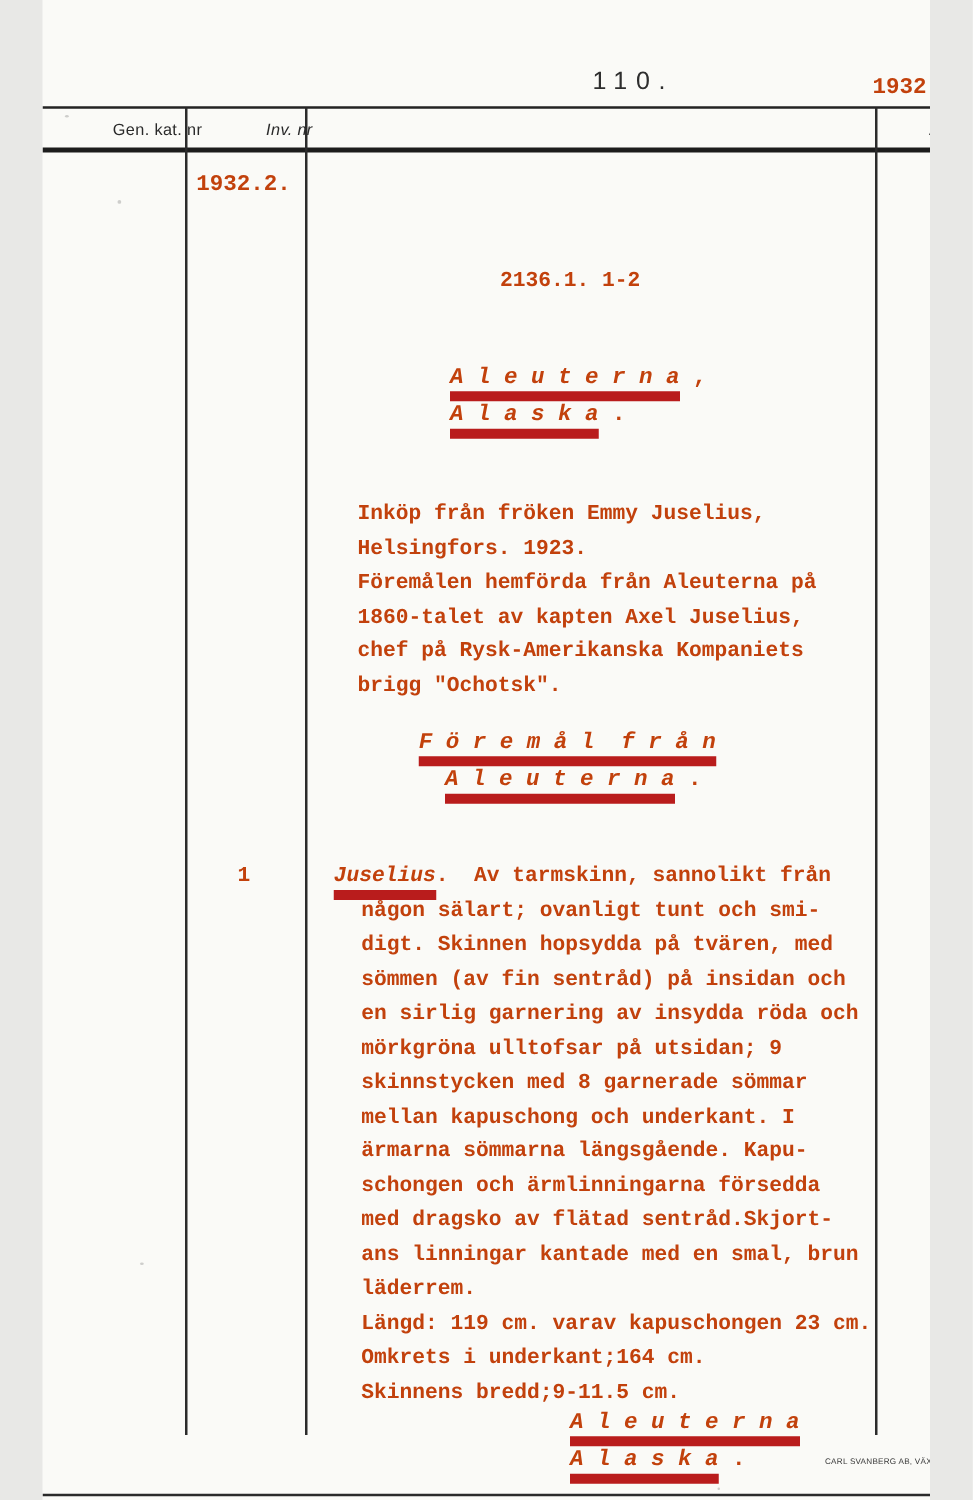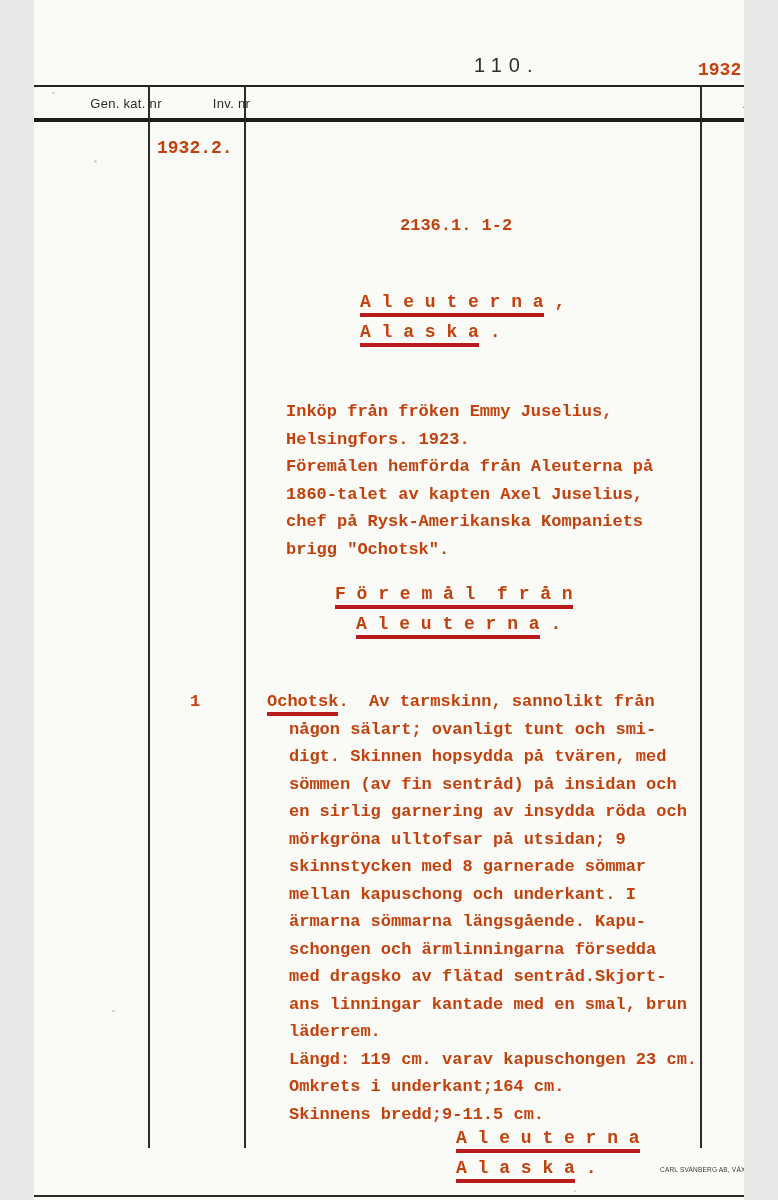--- a/index.html
+++ b/index.html
@@ -21,41 +21,41 @@
   .vline { position: absolute; top: 86px; width: 2px; height: 1062px; background: #2b2b2b; }
   .v1 { left: 114px; }
   .v2 { left: 210px; }
   .v3 { left: 666px; }
   
   .colhead {
     position: absolute; top: 96px; font-size: 13px; color: #2a2a2a;
     text-align: center; letter-spacing: 0.3px; padding-left: 35px;
   }
   .ch1 { left: 0; width: 114px; }
-  .ch2 { left: 114px; width: 97px; }
+  .ch2 { left: 114px; width: 97px; font-style: italic; }
   .ch4 { left: 634px; width: 112px; text-align: center; }
   .page-number {
     position: absolute; left: 440px; top: 54px;
     font-size: 20px; letter-spacing: 7px; color: #2e2e2e;
   }
   
   .typew {
     position: absolute;
     font-family: "Liberation Mono", monospace;
     font-weight: 700;
     font-size: 17px;
     line-height: 27.5px;
     color: #c2410c;
     white-space: pre-wrap;
   }
   .doc-ref { left: 664px; top: 57px; font-size: 18px; }
   .inv-group { left: 123px; top: 135px; font-size: 18px; }
   .item-range { left: 366px; top: 212px; }
   .head-line { font-size: 18px; white-space: pre; }
-  .u { border-bottom: 4px solid #b91c1c; padding-bottom: 1px; white-space: pre; }
+  .u { border-bottom: 8px solid #b91c1c; padding-bottom: 1px; white-space: pre; font-style: italic; }
   .place-1 { left: 326px; top: 289px; }
   .place-2 { left: 326px; top: 319px; }
   .provenance { left: 252px; top: 398px; width: 460px; }
   .section-1 { left: 301px; top: 581px; }
   .section-2 { left: 322px; top: 611px; }
   .item-number { left: 156px; top: 688px; }
   .item-desc {
     left: 233px; top: 688px; width: 470px;
     padding-left: 22px; text-indent: -22px; box-sizing: content-box;
   }
@@ -104,21 +104,21 @@
 Helsingfors. 1923.
 Föremålen hemförda från Aleuterna på
 1860-talet av kapten Axel Juselius,
 chef på Rysk-Amerikanska Kompaniets
 brigg "Ochotsk".</div>
 
   <div class="typew head-line section-1"><span class="u">F ö r e m å l  f r å n</span></div>
   <div class="typew head-line section-2"><span class="u">A l e u t e r n a</span><span> .</span></div>
 
   <div class="typew item-number">1</div>
-  <div class="typew item-desc"><span class="u">Ochotsk</span><span>.  Av tarmskinn, sannolikt från
+  <div class="typew item-desc"><span class="u">Juselius</span><span>.  Av tarmskinn, sannolikt från
 någon sälart; ovanligt tunt och smi-
 digt. Skinnen hopsydda på tvären, med
 sömmen (av fin sentråd) på insidan och
 en sirlig garnering av insydda röda och
 mörkgröna ulltofsar på utsidan; 9
 skinnstycken med 8 garnerade sömmar
 mellan kapuschong och underkant. I
 ärmarna sömmarna längsgående. Kapu-
 schongen och ärmlinningarna försedda
 med dragsko av flätad sentråd.Skjort-

